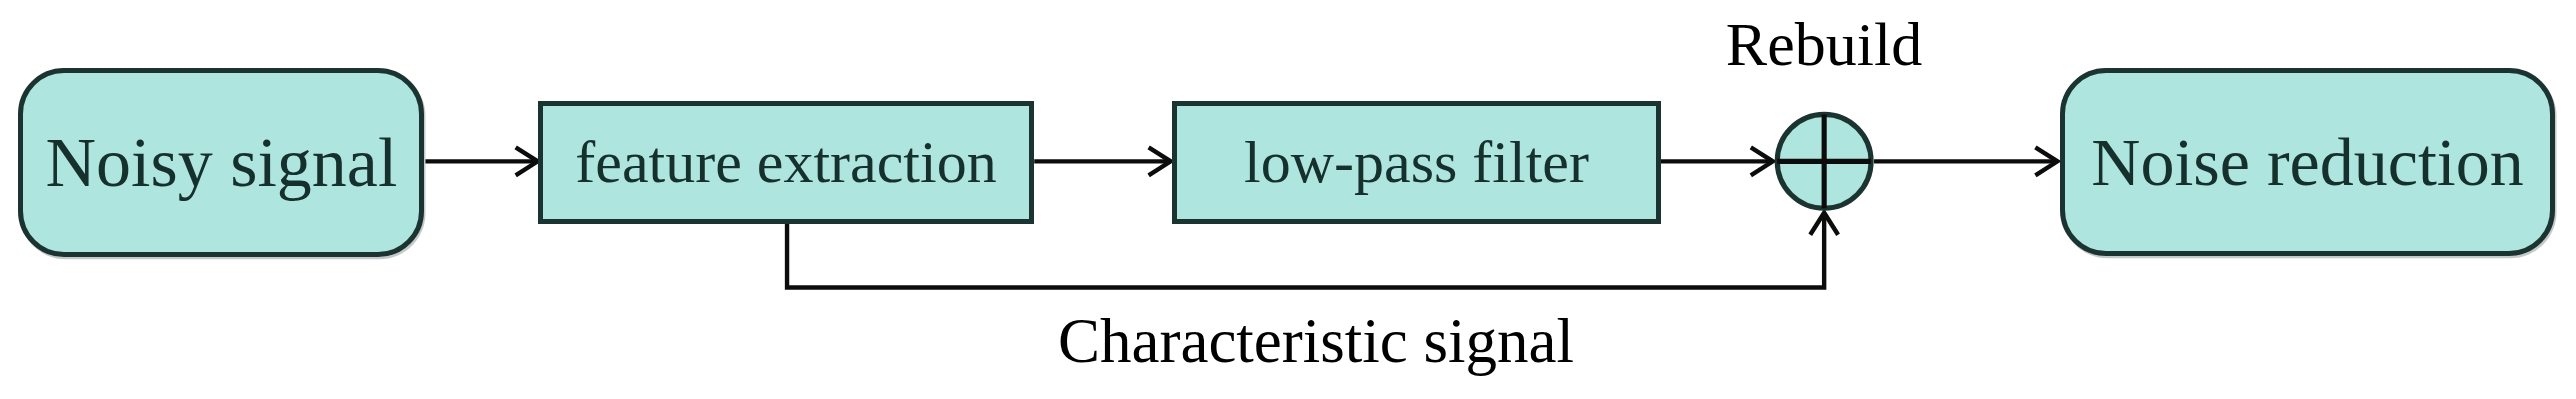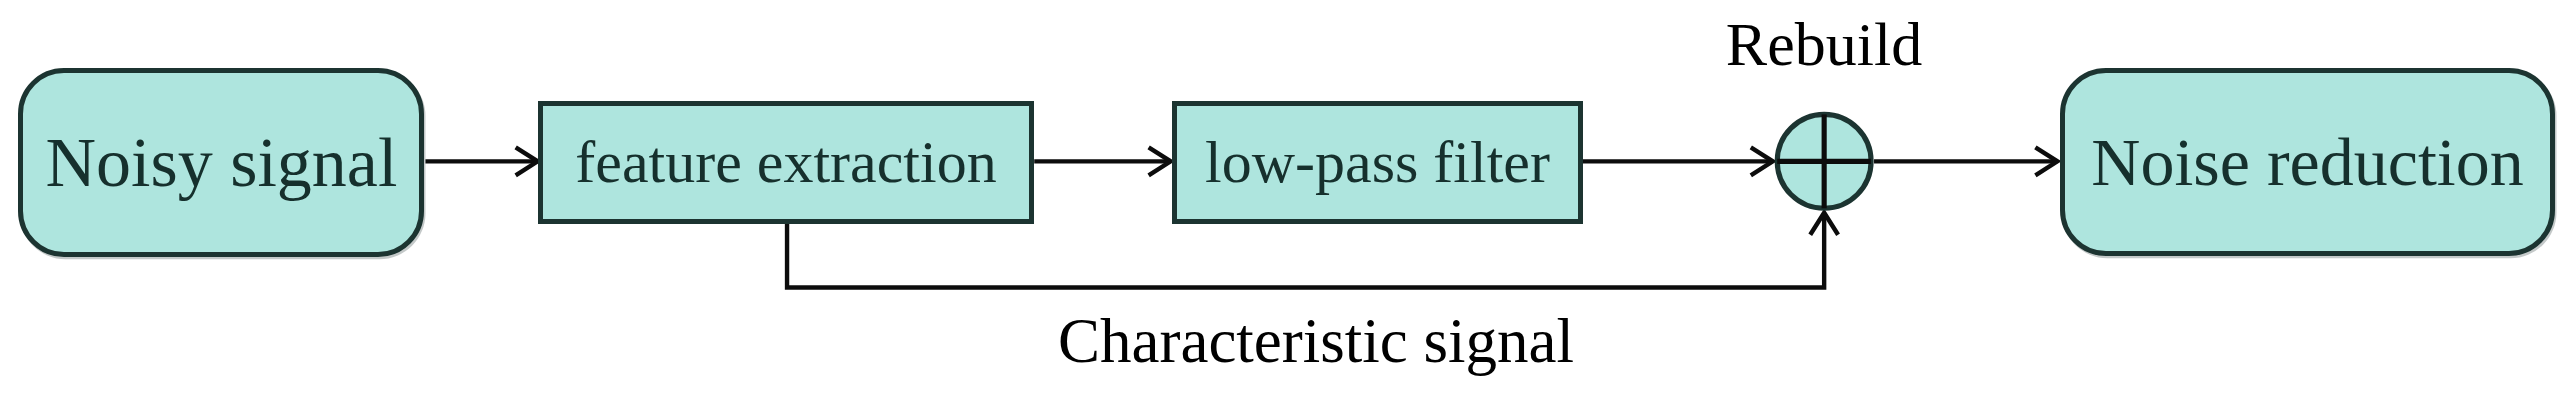--- a/index.html
+++ b/index.html
@@ -56,21 +56,21 @@
   .node-noisy {
     left: 18.4px; top: 68px; width: 406px; height: 189px;
     font-size: 70px;
   }
   .node-feature {
     left: 538px; top: 101px; width: 496px; height: 123px;
     font-size: 60px;
     font-family: Liberation Serif, serif;
   }
   .node-lowpass {
-    left: 1172px; top: 101px; width: 411px; height: 123px;
+    left: 1172px; top: 101px; width: 489px; height: 123px;
     font-size: 60px;
   }
   .node-nr {
     left: 2060px; top: 68px; width: 495px; height: 188px;
     font-size: 68px;
     line-height: 76px;
   }
   .float-label {
     position: absolute;
     transform: translateX(-50%);

